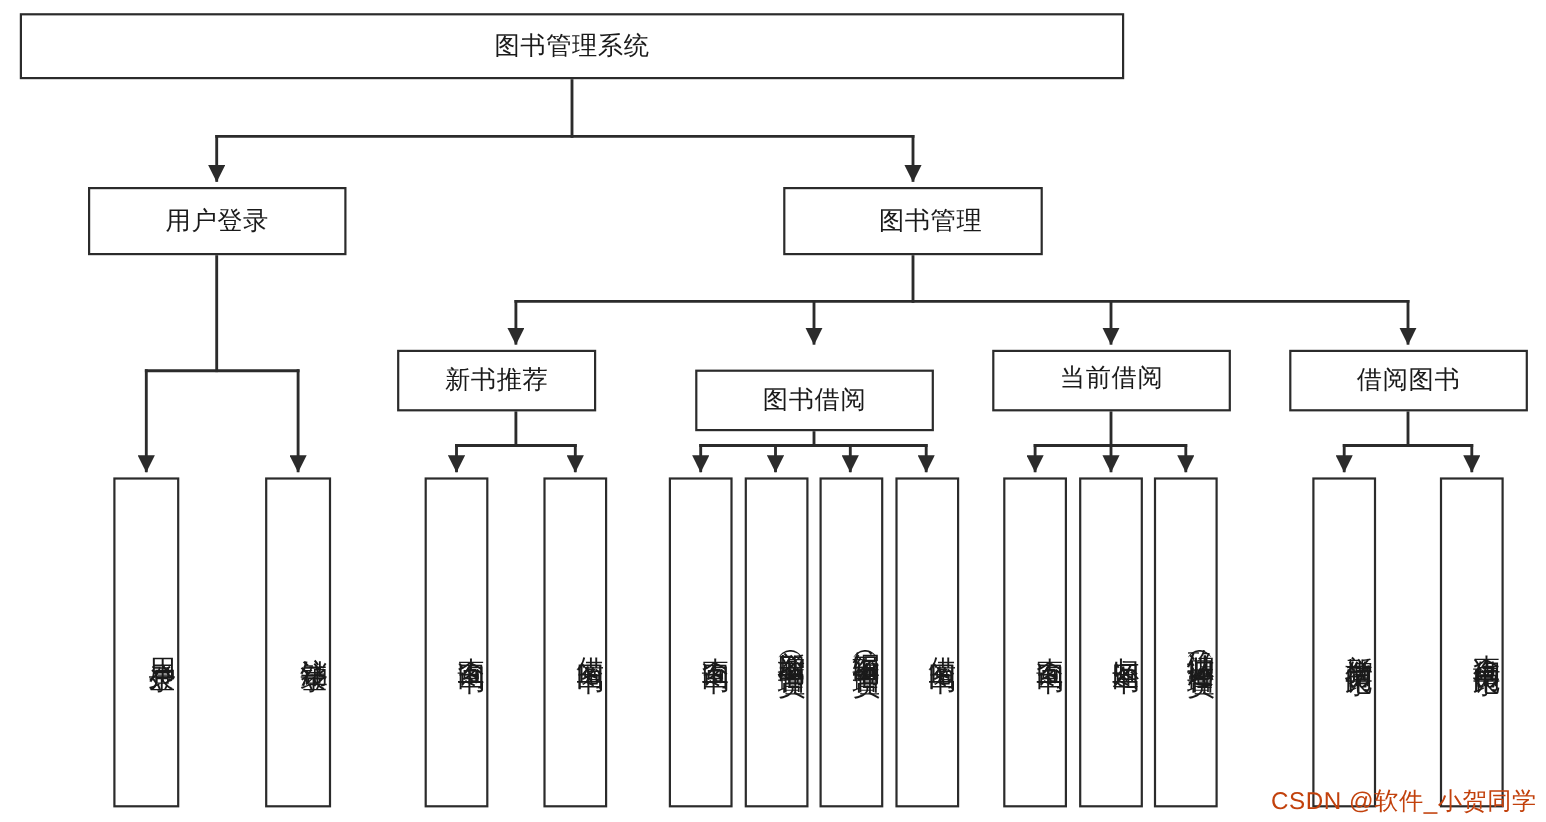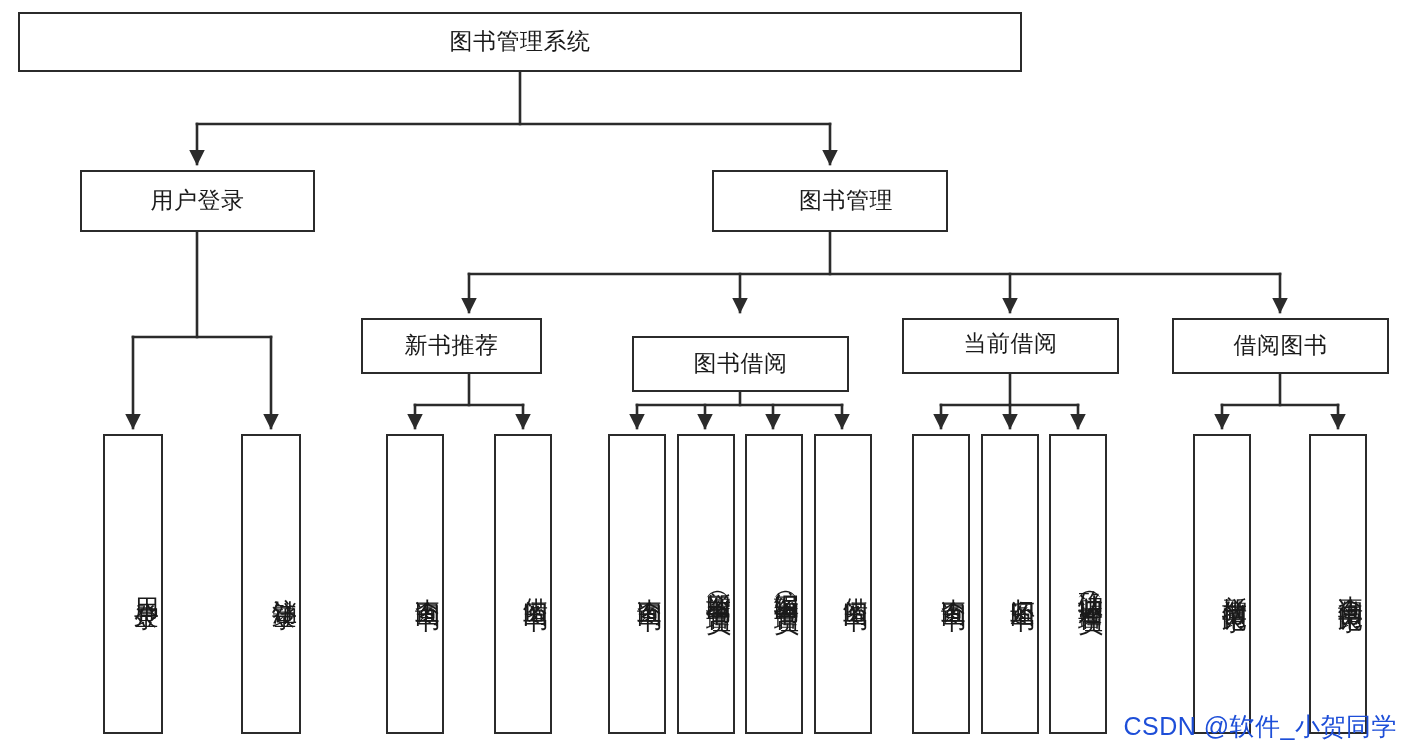--- a/index.html
+++ b/index.html
@@ -55,22 +55,22 @@
   }
   .node.vert .vtext {
     writing-mode: vertical-rl;
     text-orientation: upright;
     white-space: normal;
   }
   #watermark {
     position: absolute;
     right: 8px;
     bottom: 4px;
-    font-size: 25px;
-    color: #1d4ed8;
+    font-size: 22px;
+    color: #c2410c;
     white-space: nowrap;
     letter-spacing: 0.5px;
   }
 </style>
 </head>
 <body>
 
 <div id="canvas">
 
   <svg id="edges" viewBox="0 0 1405 747" xmlns="http://www.w3.org/2000/svg">

